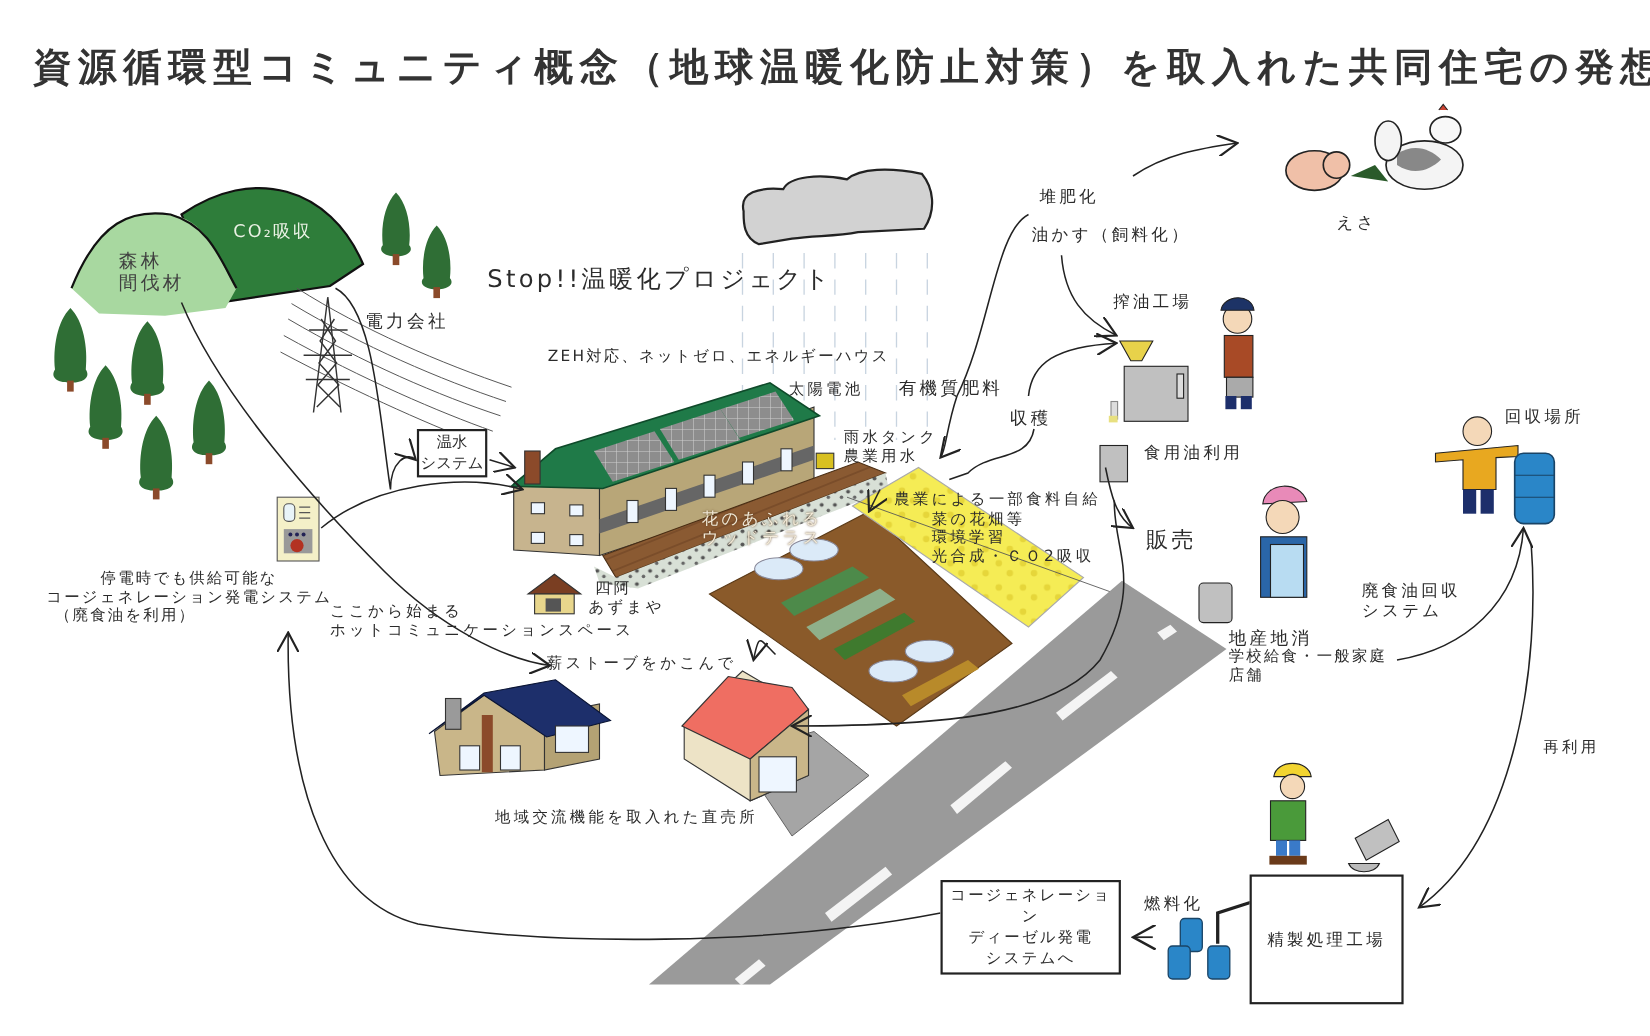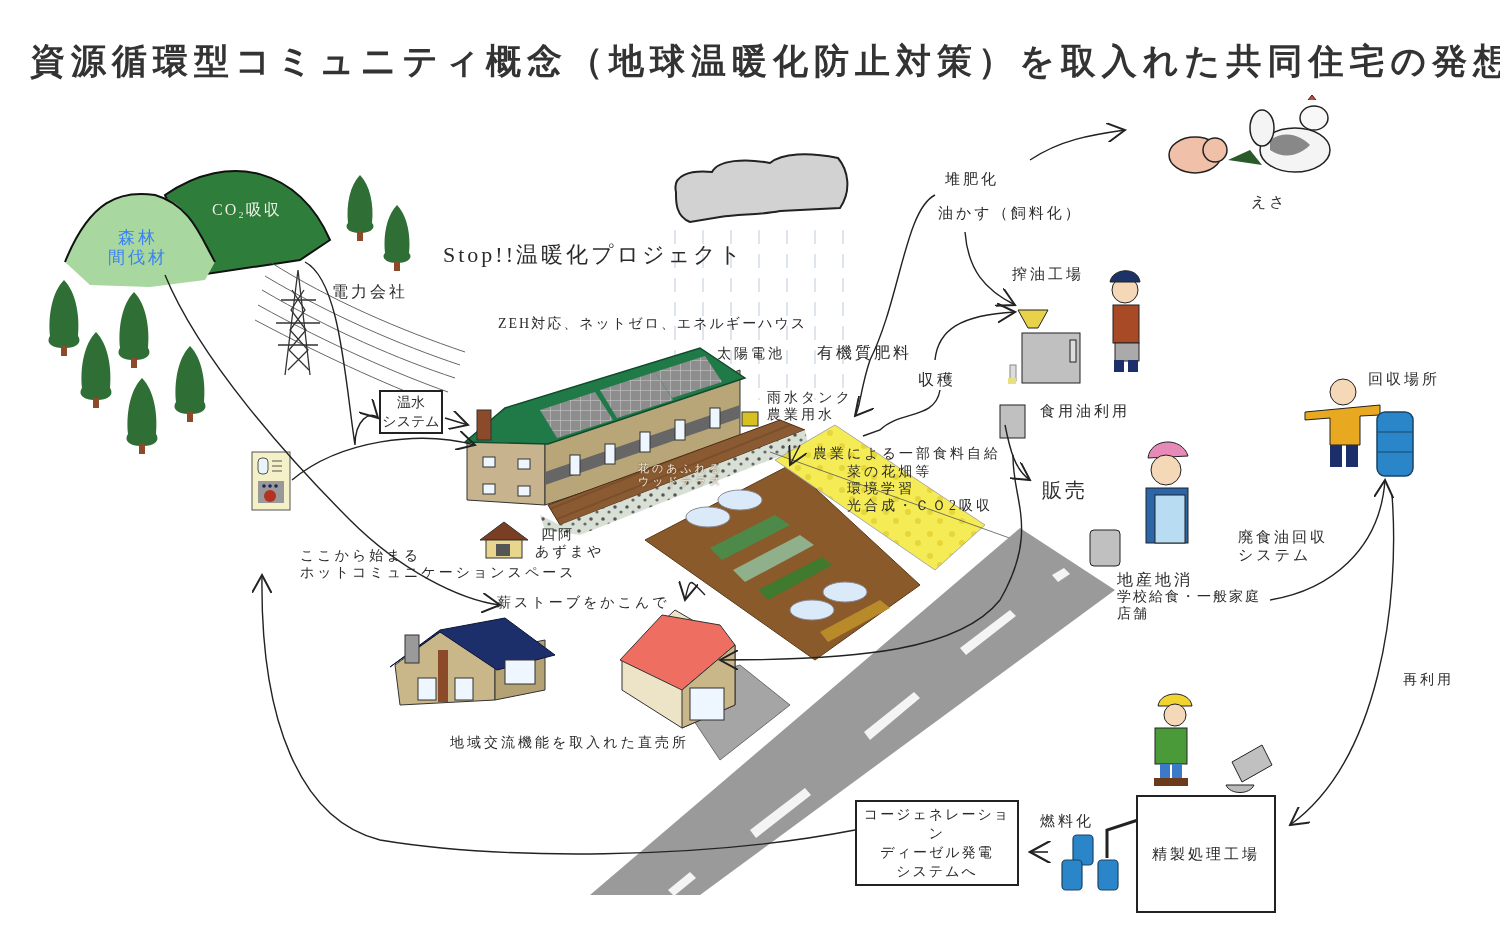--- a/index.html
+++ b/index.html
@@ -1,32 +1,32 @@
 <!DOCTYPE html>
 <html><head>
 <meta charset="utf-8">
 <style>
   * { box-sizing: border-box; margin: 0; padding: 0; }
   html, body { width: 1500px; height: 942px; background: #ffffff; overflow: hidden; }
   body { font-family: "DejaVu Sans", "Liberation Sans", sans-serif; color: #2b2b2b; position: relative; }
   .canvas { position: absolute; left: 0; top: 0; width: 1220px; height: 942px; padding-left: 44px; }
   svg.art { position: absolute; left: 0; top: 0; width: 1500px; height: 942px; }
-  .lbl { position: absolute; white-space: nowrap; letter-spacing: 3px; line-height: 1.2; color: #2b2b2b; font-family: Liberation Serif, serif; }
+  .lbl { position: absolute; white-space: nowrap; letter-spacing: 3px; line-height: 1.2; color: #2b2b2b; }
   .t14 { font-size: 14px; }
   .t15 { font-size: 15px; }
   .t16 { font-size: 16px; }
   .t17 { font-size: 17px; }
   .t20 { font-size: 20px; }
   .t22 { font-size: 22px; }
   .title { position: absolute; left: 30px; top: 38px; font-size: 35px; letter-spacing: 6px; color: #333; font-weight: bold; white-space: nowrap; }
   .box { position: absolute; border: 2px solid #222; background: #fff; display: flex; flex-direction: column; justify-content: center; text-align: center; line-height: 1.35; }
   .center { text-align: center; }
-  .onhill { color: #3b82f6; font-size: 17px; letter-spacing: 3px; text-align: center; }
+  .onhill { color: #404040; font-size: 17px; letter-spacing: 3px; }
   .onhill-dark { color: #e8f3e4; font-size: 16px; letter-spacing: 2px; text-shadow: 0 0 1px #2c6a2e; }
-  .terrace-lbl { color: #f2ead8; font-size: 11px; letter-spacing: 3px; text-shadow: 0 0 2px #5a3c1e; }
+  .terrace-lbl { color: #f2ead8; font-size: 15px; letter-spacing: 3px; text-shadow: 0 0 2px #5a3c1e; }
 </style>
 </head>
 <body>
 
 <div class="canvas">
 
   <svg class="art" viewBox="0 0 1500 942">
     <defs>
       <marker id="arr" viewBox="0 0 12 12" refX="11" refY="6" markerWidth="14" markerHeight="14" orient="auto">
         <path d="M0,0 L11,6 L0,12" fill="none" stroke="#222" stroke-width="1.2"></path>
@@ -310,40 +310,45 @@
   </div>
   <div class="lbl terrace-lbl" style="left:638px; top:462px;">
     <div>花のあふれる</div>
     <div>ウッドテラス</div>
   </div>
   <div class="lbl t14" style="left:535px; top:527px;">
     <div style="padding-left:6px;">四阿</div>
     <div>あずまや</div>
   </div>
 
+  <div class="lbl t14 center" style="left:42px; top:518px; letter-spacing:2px; text-align:center;">
+    <div>停電時でも供給可能な</div>
+    <div>コージェネレーション発電システム</div>
+    <div style="text-align:left; padding-left:8px;">（廃食油を利用）</div>
+  </div>
 
   <div class="lbl t14" style="left:300px; top:548px;">
     <div>ここから始まる</div>
     <div>ホットコミュニケーションスペース</div>
   </div>
   <div class="lbl t14" style="left:497px; top:595px;">薪ストーブをかこんで</div>
   <div class="lbl t14" style="left:450px; top:735px;">地域交流機能を取入れた直売所</div>
 
   <div class="lbl t16" style="left:817px; top:343px;">有機質肥料</div>
   <div class="lbl t16" style="left:918px; top:370px;">収穫</div>
   <div class="lbl t14" style="left:813px; top:446px;">農業による一部食料自給</div>
   <div class="lbl t14" style="left:847px; top:464px;">
     <div>菜の花畑等</div>
     <div>環境学習</div>
     <div>光合成・ＣＯ2吸収</div>
   </div>
 
   <div class="lbl t15" style="left:945px; top:170px;">堆肥化</div>
   <div class="lbl t15" style="left:938px; top:204px;">油かす（飼料化）</div>
-  <div class="lbl t15" style="left:1215px; top:193px;margin-left:36px;">えさ</div>
+  <div class="lbl t15" style="left:1215px; top:193px;">えさ</div>
   <div class="lbl t15" style="left:1012px; top:265px;text-align:right;">搾油工場</div>
   <div class="lbl t15" style="left:1040px; top:402px;">食用油利用</div>
   <div class="lbl t20" style="left:1042px; top:478px;">販売</div>
   <div class="lbl" style="left:1117px; top:570px;">
     <div class="t16">地産地消</div>
     <div class="t14" style="letter-spacing:2px;">学校給食・一般家庭</div>
     <div class="t14" style="letter-spacing:2px;">店舗</div>
   </div>
   <div class="lbl t15" style="left:1368px; top:370px;">回収場所</div>
   <div class="lbl t15 center" style="left:1238px; top:528px; text-align:left;">

